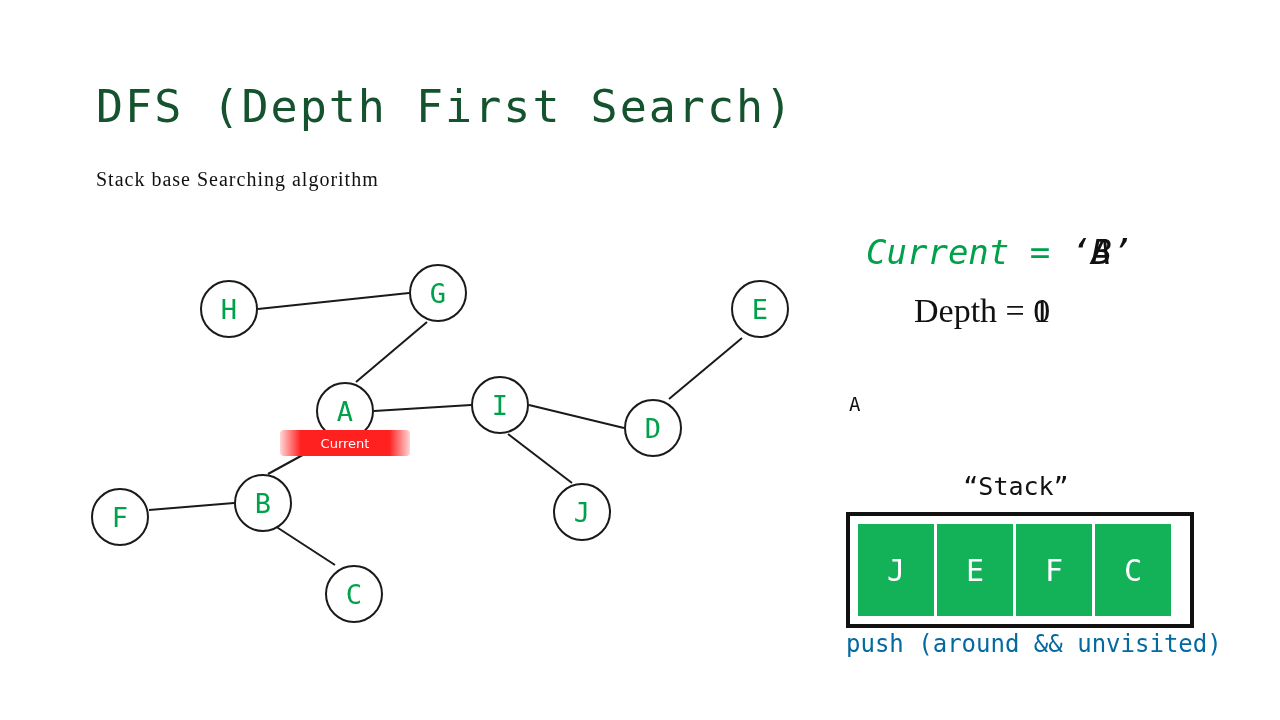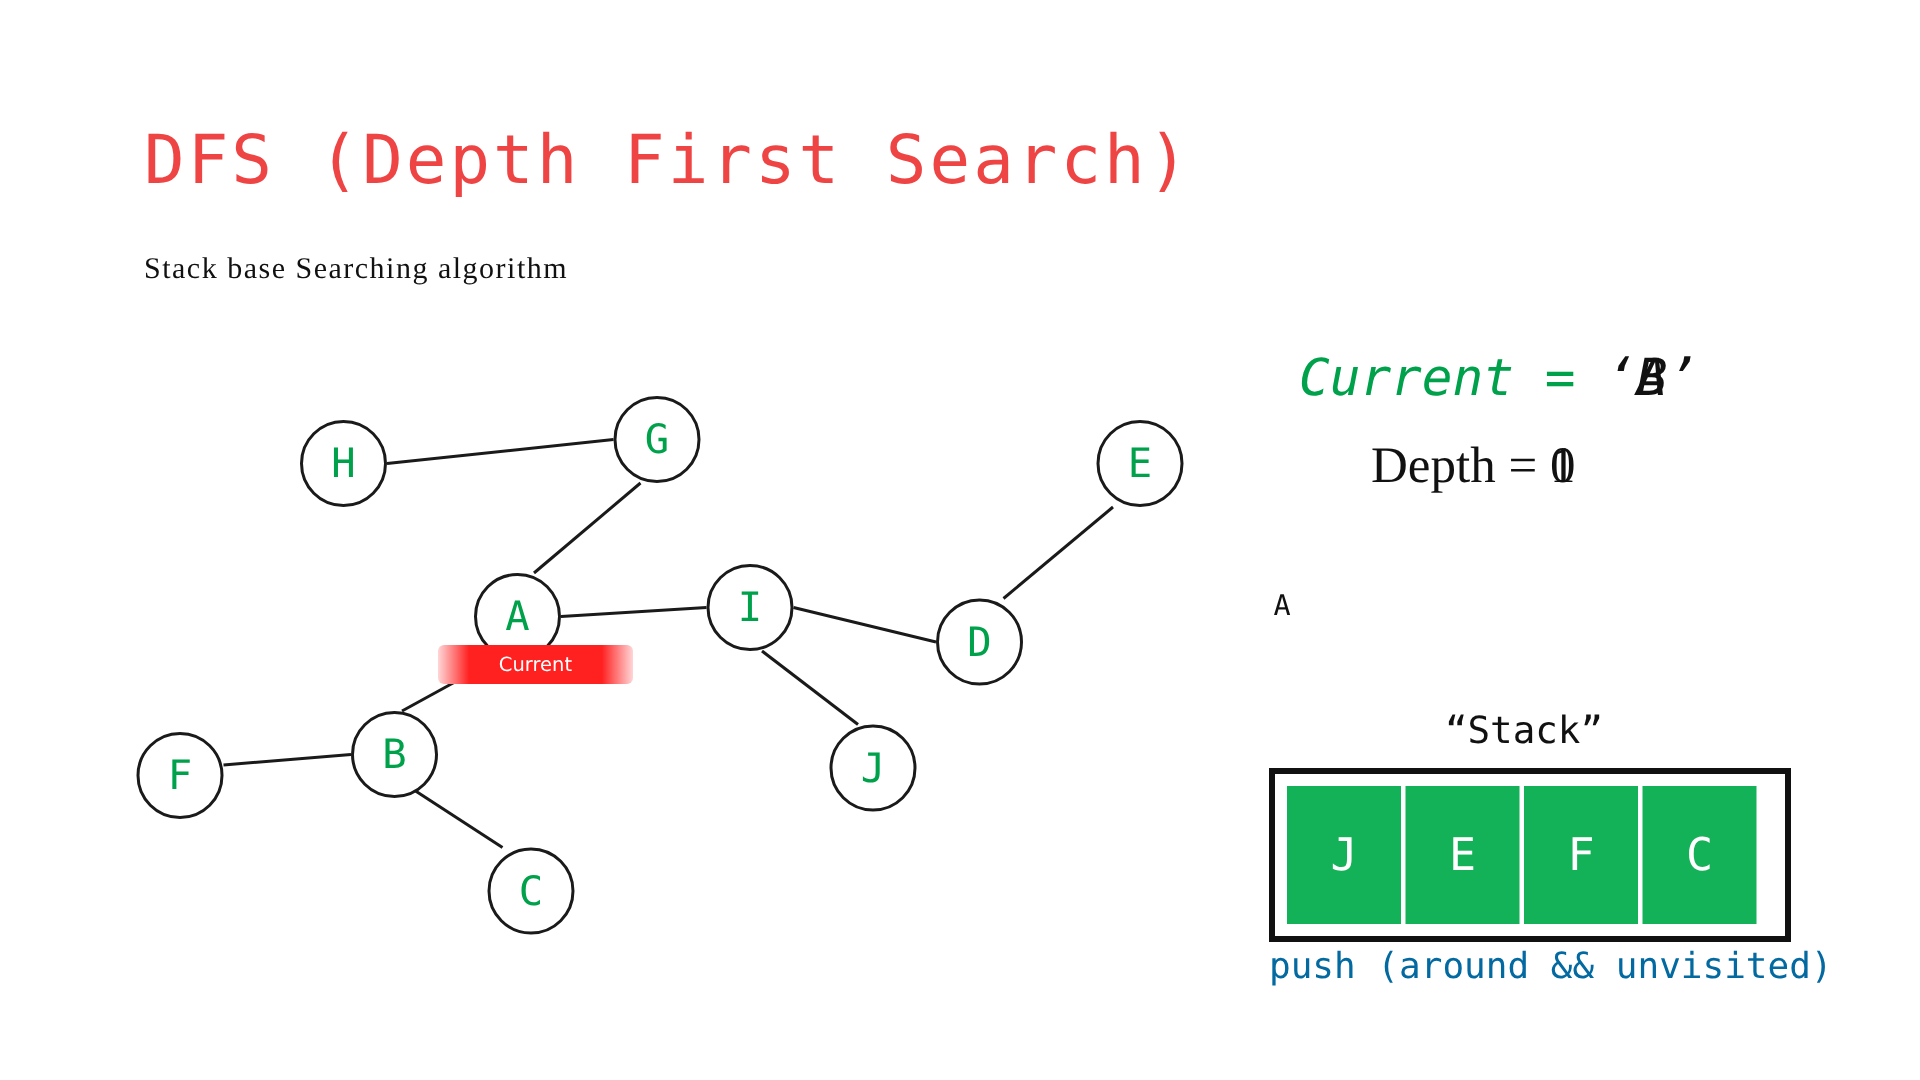--- a/index.html
+++ b/index.html
@@ -7,21 +7,21 @@
     width:1280px;height:720px;
     background:#ffffff;
     font-family:"DejaVu Sans Mono", monospace;
     overflow:hidden;
     position:relative;
   }
   .slide{position:absolute;inset:0;}
 
   #page-title{
     position:absolute;left:96px;top:80px;
-    font-size:45px;letter-spacing:2px;color:#ef4444;
+    font-size:45px;letter-spacing:2px;color:#14532d;
     font-family:"DejaVu Sans Mono", monospace;
     white-space:nowrap;
   }
   #subtitle{
     position:absolute;left:96px;top:168px;
     font-size:20px;color:#111111;letter-spacing:1px;
     font-family:Liberation Serif, serif;
     white-space:nowrap;
   }
 
@@ -116,21 +116,21 @@
     <div class="node" style="left:409px;top:54px;">G</div>
     <div class="node" style="left:731px;top:70px;">E</div>
     <div class="node" style="left:316px;top:172px;">A</div>
     <div class="node" style="left:471px;top:166px;">I</div>
     <div class="node" style="left:624px;top:189px;">D</div>
     <div class="node" style="left:91px;top:278px;">F</div>
     <div class="node" style="left:234px;top:264px;">B</div>
     <div class="node" style="left:553px;top:273px;">J</div>
     <div class="node" style="left:325px;top:355px;">C</div>
 
-    <div class="badge-current" style="left:280px;top:220px;margin-left:12px;">Current</div>
+    <div class="badge-current" style="left:280px;top:220px;">Current</div>
   </div>
 
   <div id="current-line">
     <span class="kw">Current = </span><span>‘</span><span class="stacked"><span class="under">B</span><span class="over">A</span></span><span>’</span>
   </div>
 
   <div id="depth-line">
     <span>Depth = </span><span class="stacked"><span class="under">1</span><span class="over">0</span></span>
   </div>
 

